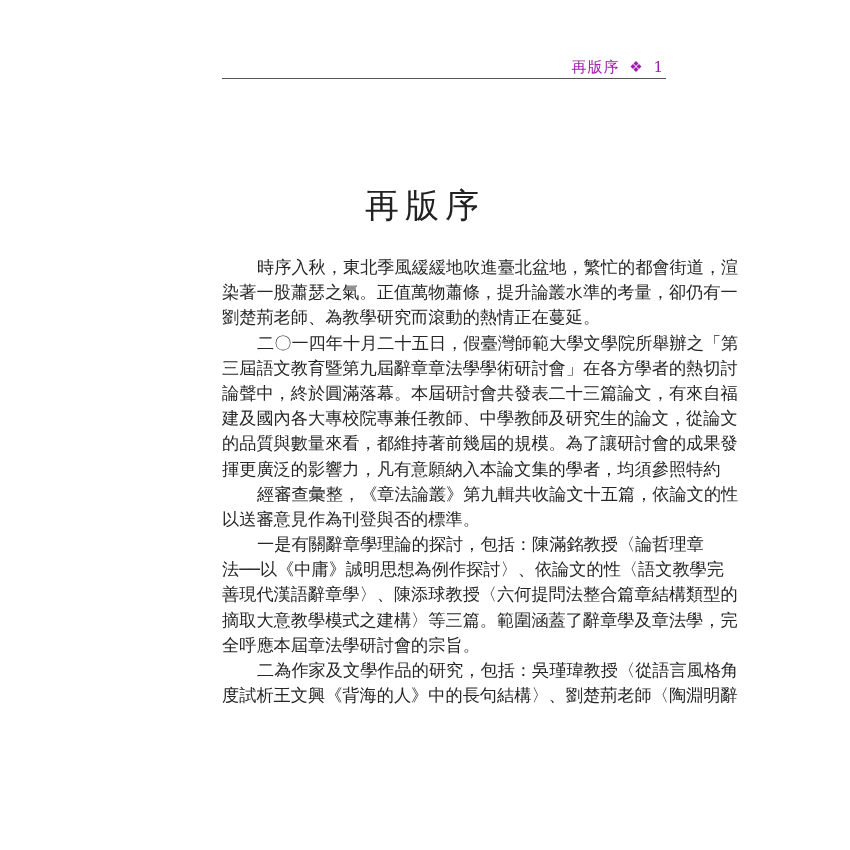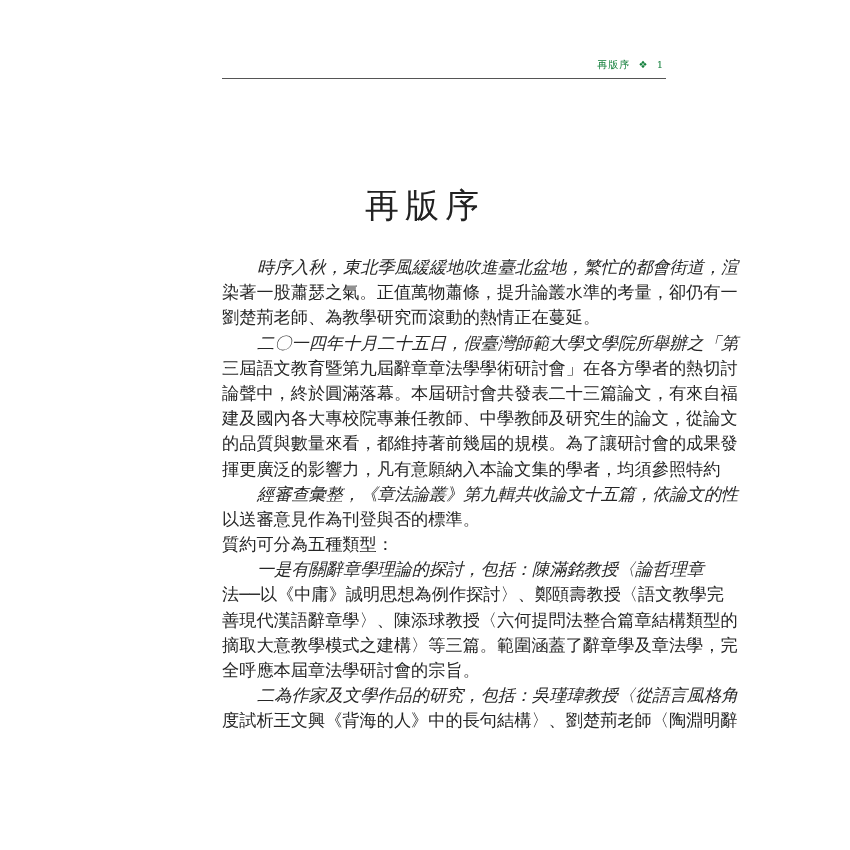--- a/index.html
+++ b/index.html
@@ -1,29 +1,29 @@
 <!DOCTYPE html>
 <html><head>
 <meta charset="utf-8">
 <style>
   html, body { margin: 0; padding: 0; background: #ffffff; }
   body { width: 850px; height: 850px; position: relative; overflow: hidden;
          font-family: "DejaVu Serif", "Liberation Serif", serif; color: #1f1f1f; }
   .page { position: absolute; left: 0; top: 0; width: 850px; height: 850px; background: #fff; }
   .running-head { position: absolute; left: 222px; top: 58px; width: 444px; height: 20px;
                   border-bottom: 1.5px solid #555; }
-  .running-head .rh-text { position: absolute; right: 2px; top: 0; font-size: 10px; letter-spacing: 1px; color: #15803d; margin-left: 16px; }
+  .running-head .rh-text { position: absolute; right: 2px; top: 0; font-size: 15px; letter-spacing: 1px; color: #a21caf; margin-left: 16px; }
   .running-head .rh-text span { margin-left: 4px; }
   .title { position: absolute; left: 0; width: 850px; top: 160px; text-align: center;
            font-size: 34px; letter-spacing: 6px; color: #222; font-weight: normal; }
   .body-text { position: absolute; left: 222px; top: 255px; width: 448px; }
   .line { height: 25.2px; line-height: 25.2px; font-size: 17.2px; white-space: nowrap;
           text-align: justify; text-align-last: justify; color: #262626; }
   .line.last { text-align-last: left; }
-  .line.indent { padding-left: 35px; font-style: italic; }
+  .line.indent { padding-left: 35px; }
 </style>
 </head>
 <body>
 
 <div class="page">
   <div class="running-head">
     <div class="rh-text">
       <span>再版序</span>
       <span>❖</span>
       <span>1</span>
@@ -37,22 +37,21 @@
       <div class="line">染著一股蕭瑟之氣。正值萬物蕭條，提升論叢水準的考量，卻仍有一</div>
       <div class="line last">劉楚荊老師、為教學研究而滾動的熱情正在蔓延。</div>
       <div class="line indent">二〇一四年十月二十五日，假臺灣師範大學文學院所舉辦之「第</div>
       <div class="line">三屆語文教育暨第九屆辭章章法學學術研討會」在各方學者的熱切討</div>
       <div class="line">論聲中，終於圓滿落幕。本屆研討會共發表二十三篇論文，有來自福</div>
       <div class="line">建及國內各大專校院專兼任教師、中學教師及研究生的論文，從論文</div>
       <div class="line">的品質與數量來看，都維持著前幾屆的規模。為了讓研討會的成果發</div>
       <div class="line">揮更廣泛的影響力，凡有意願納入本論文集的學者，均須參照特約</div>
       <div class="line indent">經審查彙整，《章法論叢》第九輯共收論文十五篇，依論文的性</div>
       <div class="line last">以送審意見作為刊登與否的標準。</div>
-      <div class="line last">質約可分為五種類型：</div>
       <div class="line indent">一是有關辭章學理論的探討，包括：陳滿銘教授〈論哲理章</div>
-      <div class="line">法──以《中庸》誠明思想為例作探討〉、鄭頤壽教授〈語文教學完</div>
+      <div class="line">法──以《中庸》誠明思想為例作探討〉、依論文的性〈語文教學完</div>
       <div class="line">善現代漢語辭章學〉、陳添球教授〈六何提問法整合篇章結構類型的</div>
       <div class="line">摘取大意教學模式之建構〉等三篇。範圍涵蓋了辭章學及章法學，完</div>
       <div class="line last">全呼應本屆章法學研討會的宗旨。</div>
       <div class="line indent">二為作家及文學作品的研究，包括：吳瑾瑋教授〈從語言風格角</div>
       <div class="line">度試析王文興《背海的人》中的長句結構〉、劉楚荊老師〈陶淵明辭</div>
     </div>
 </div>
 
 </body></html>

